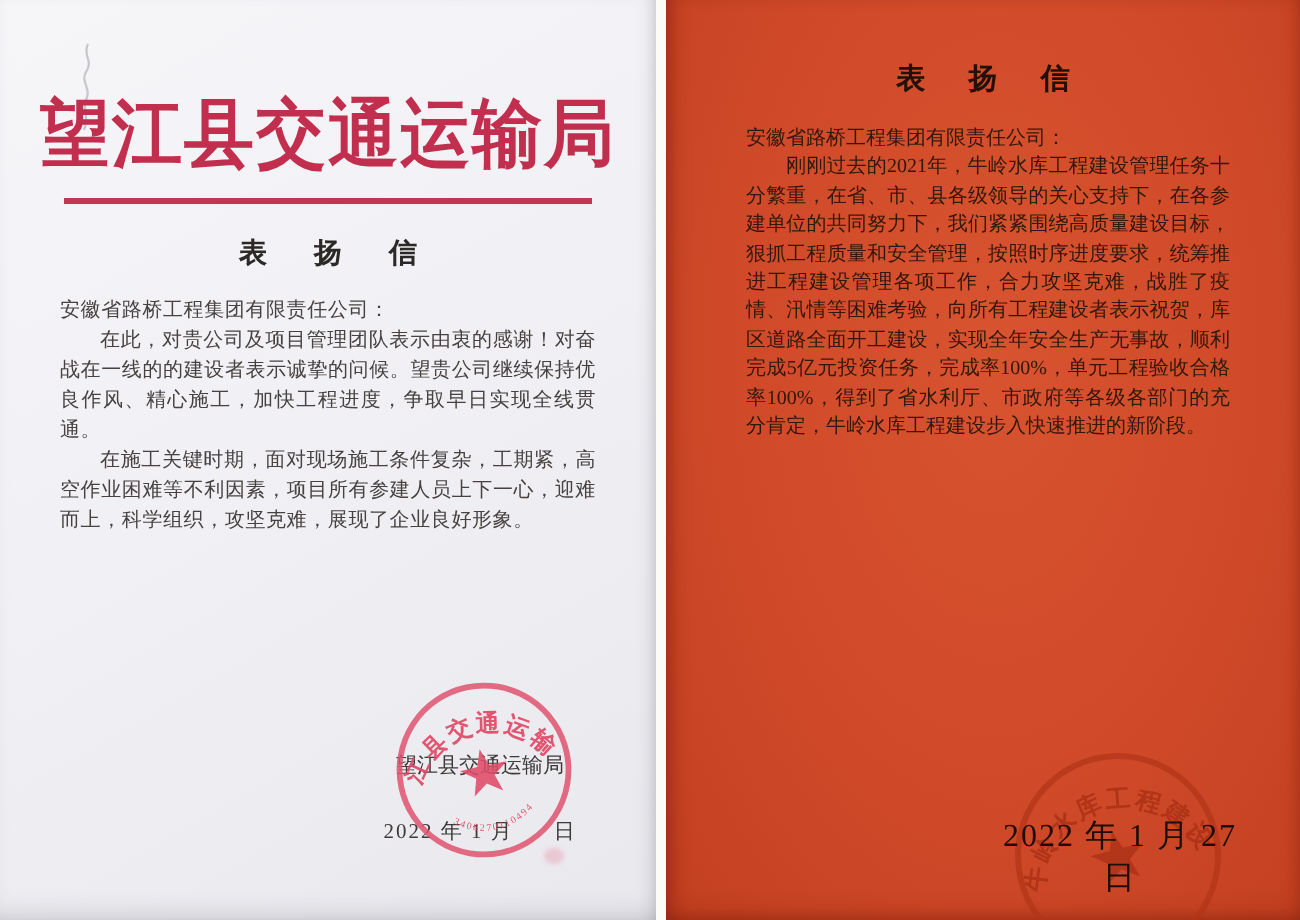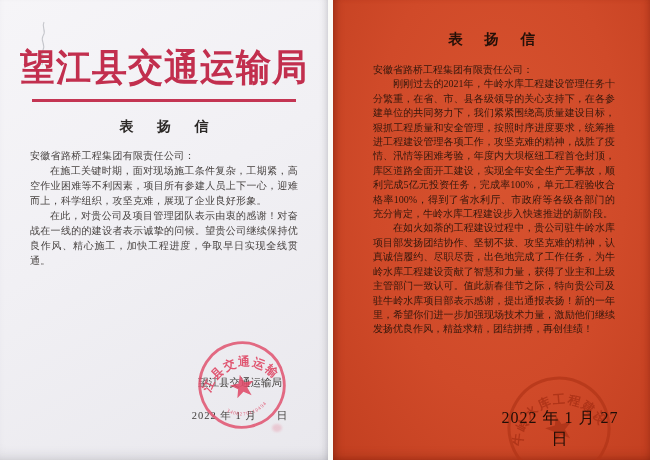--- a/index.html
+++ b/index.html
@@ -55,22 +55,22 @@
     <svg class="handmark" width="16" height="48" viewBox="0 0 16 48">
       <path d="M8,2 C5,8 11,10 7,16 C4,21 10,24 7,30 C5,35 9,38 6,45" stroke="#8b8f97" stroke-width="1.1" fill="none"></path>
     </svg>
 
     <div class="agency-header">望江县交通运输局</div>
     <div class="red-rule"></div>
     <div class="letter-title">表 扬 信</div>
 
     <div class="body-left">
       <p class="salutation">安徽省路桥工程集团有限责任公司：</p>
+      <p>在此，对贵公司及项目管理团队表示由衷的感谢！对奋战在一线的的建设者表示诚挚的问候。望贵公司继续保持优良作风、精心施工，加快工程进度，争取早日实现全线贯通。</p>
       <p>在施工关键时期，面对现场施工条件复杂，工期紧，高空作业困难等不利因素，项目所有参建人员上下一心，迎难而上，科学组织，攻坚克难，展现了企业良好形象。</p>
-      <p>在此，对贵公司及项目管理团队表示由衷的感谢！对奋战在一线的的建设者表示诚挚的问候。望贵公司继续保持优良作风、精心施工，加快工程进度，争取早日实现全线贯通。</p>
     </div>
 
     <div class="sig-block-left">
       <div>望江县交通运输局</div>
       <div class="date-row">
         <span>2022 年 1 月</span><span class="date-gap"></span><span>日</span>
       </div>
     </div>
 
     <svg class="stamp-left" viewBox="0 0 100 100">
@@ -91,22 +91,21 @@
     <div class="smudge"></div>
   </div>
 
   <div class="paper-gap"></div>
 
   <div class="page-right">
     <div class="title-right">表 扬 信</div>
 
     <div class="body-right">
       <p class="salutation">安徽省路桥工程集团有限责任公司：</p>
-      <p>刚刚过去的2021年，牛岭水库工程建设管理任务十分繁重，在省、市、县各级领导的关心支持下，在各参建单位的共同努力下，我们紧紧围绕高质量建设目标，狠抓工程质量和安全管理，按照时序进度要求，统筹推进工程建设管理各项工作，攻坚克难的精神，战胜了疫情、汛情等困难考验，年度内大坝枢纽工程首仓封顶，库区道路全面开工建设，实现全年安全生产无事故，顺利完成5亿元投资任务，完成率100%，单元工程验收合格率100%，得到了省水利厅、市政府等各级各部门的充分肯定，牛岭水库工程建设步入快速推进的新阶段。</p>
-      <p>在如火如荼的工程建设过程中，贵公司驻牛岭水库项目部发扬团结协作、坚韧不拔、攻坚克难的精神，认真诚信履约、尽职尽责，出色地完成了工作任务，为牛岭水库工程建设贡献了智慧和力量，获得了业主和上级主管部门一致认可。值此新春佳节之际，特向贵公司及驻牛岭水库项目部表示感谢，提出通报表扬！新的一年里，希望你们进一步加强现场技术力量，激励他们继续发扬优良作风，精益求精，团结拼搏，再创佳绩！</p>
+      <p>刚刚过去的2021年，牛岭水库工程建设管理任务十分繁重，在省、市、县各级领导的关心支持下，在各参建单位的共同努力下，我们紧紧围绕高质量建设目标，狠抓工程质量和安全管理，按照时序进度要求，统筹推进工程建设管理各项工作，合力攻坚克难，战胜了疫情、汛情等困难考验，向所有工程建设者表示祝贺，库区道路全面开工建设，实现全年安全生产无事故，顺利完成5亿元投资任务，完成率100%，单元工程验收合格率100%，得到了省水利厅、市政府等各级各部门的充分肯定，牛岭水库工程建设步入快速推进的新阶段。</p>
     </div>
 
     <div class="date-right">2022 年 1 月 27 日</div>
 
     <svg class="stamp-right" viewBox="0 0 120 120">
       <defs>
         <path id="arcRT" d="M 20,68 A 41,41 0 0 1 100,68"></path>
       </defs>
       <circle cx="60" cy="60" r="50" fill="none" stroke="#b23518" stroke-width="3" opacity=".85"></circle>
       <text font-size="12.5" font-weight="bold" fill="#ab3116" letter-spacing="1.5">

